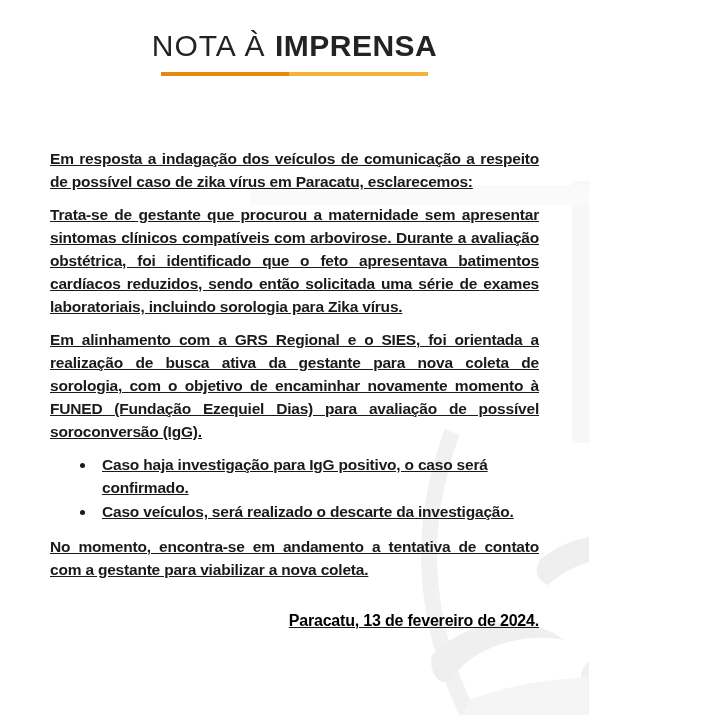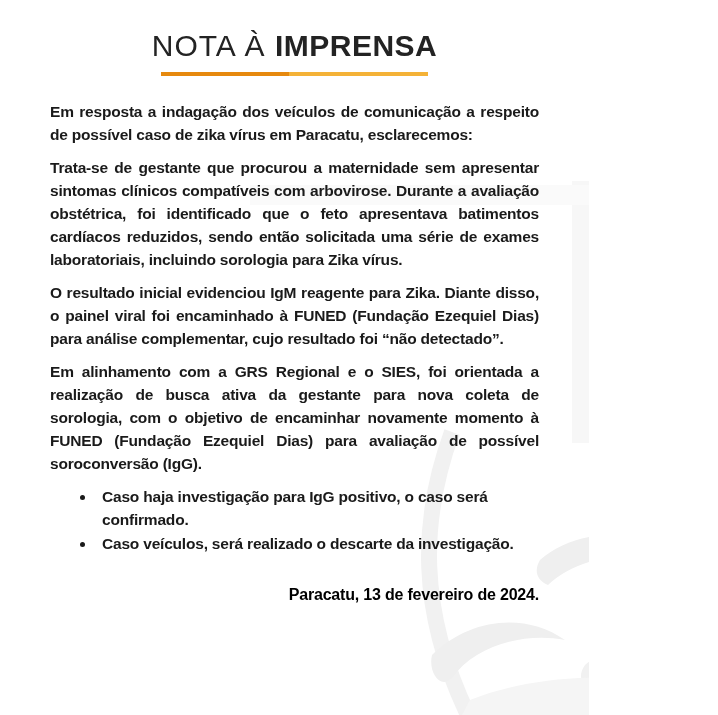--- a/index.html
+++ b/index.html
@@ -41,26 +41,27 @@
   .title .regular{font-weight:400;letter-spacing:1px;}
   .title .bold{font-weight:700;}
   .title-underline{
     width:268px;height:4px;
     margin:8px auto 0 auto;
     display:flex;
   }
   .title-underline .seg-left{width:48%;height:100%;background:var(--underline-left);}
   .title-underline .seg-right{width:52%;height:100%;background:var(--underline-right);}
   .body-text{
-    margin-top:24px;
+    margin-top:71px;
     color:var(--body-text);
     font-size:15.5px;
     font-weight:700;
     letter-spacing:-0.2px;
     line-height:23px;
+    text-decoration:underline;
   }
   .body-text p{
     text-align:justify;
     margin-bottom:10px;
   }
   .body-text ul{
     list-style:disc;
     margin:2px 0 12px 0;
     padding-left:46px;
   }
@@ -103,26 +104,26 @@
       </div>
       <div class="title-underline">
         <div class="seg-left"></div>
         <div class="seg-right"></div>
       </div>
     </div>
 
     <div class="body-text">
       <p>Em resposta a indagação dos veículos de comunicação a respeito de possível caso de zika vírus em Paracatu, esclarecemos:</p>
       <p>Trata-se de gestante que procurou a maternidade sem apresentar sintomas clínicos compatíveis com arbovirose. Durante a avaliação obstétrica, foi identificado que o feto apresentava batimentos cardíacos reduzidos, sendo então solicitada uma série de exames laboratoriais, incluindo sorologia para Zika vírus.</p>
-      <p>O resultado inicial evidenciou IgM reagente para Zika. Diante disso, o painel viral foi encaminhado à FUNED (Fundação Ezequiel Dias) para análise complementar, cujo resultado foi “não detectado”.</p>
       <p>Em alinhamento com a GRS Regional e o SIES, foi orientada a realização de busca ativa da gestante para nova coleta de sorologia, com o objetivo de encaminhar novamente momento à FUNED (Fundação Ezequiel Dias) para avaliação de possível soroconversão (IgG).</p>
 
       <ul>
         <li>Caso haja investigação para IgG positivo, o caso será confirmado.</li>
         <li>Caso veículos, será realizado o descarte da investigação.</li>
       </ul>
 
+      <p>No momento, encontra-se em andamento a tentativa de contato com a gestante para viabilizar a nova coleta.</p>
 
       <div class="date-line">Paracatu, 13 de fevereiro de 2024.</div>
     </div>
 
   </div>
 </div>
 
 </body></html>

